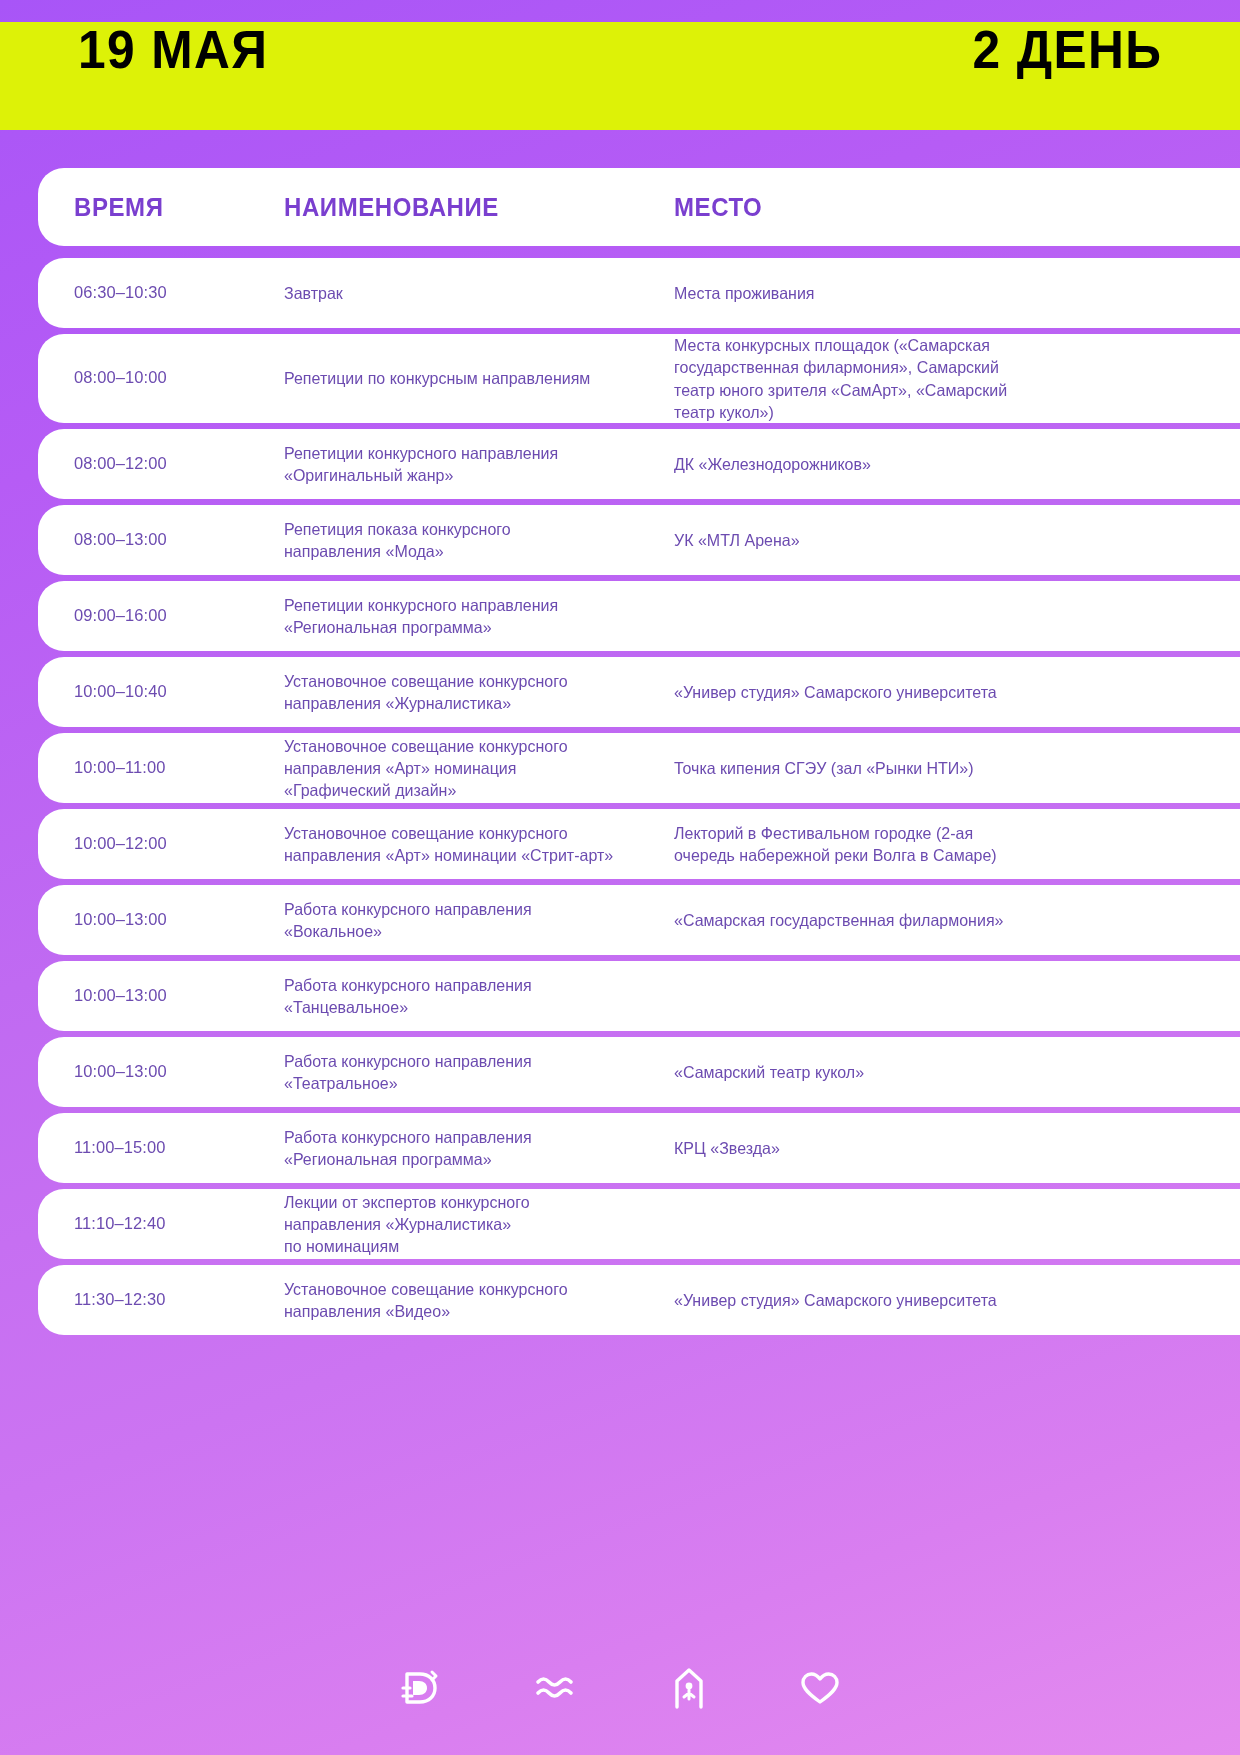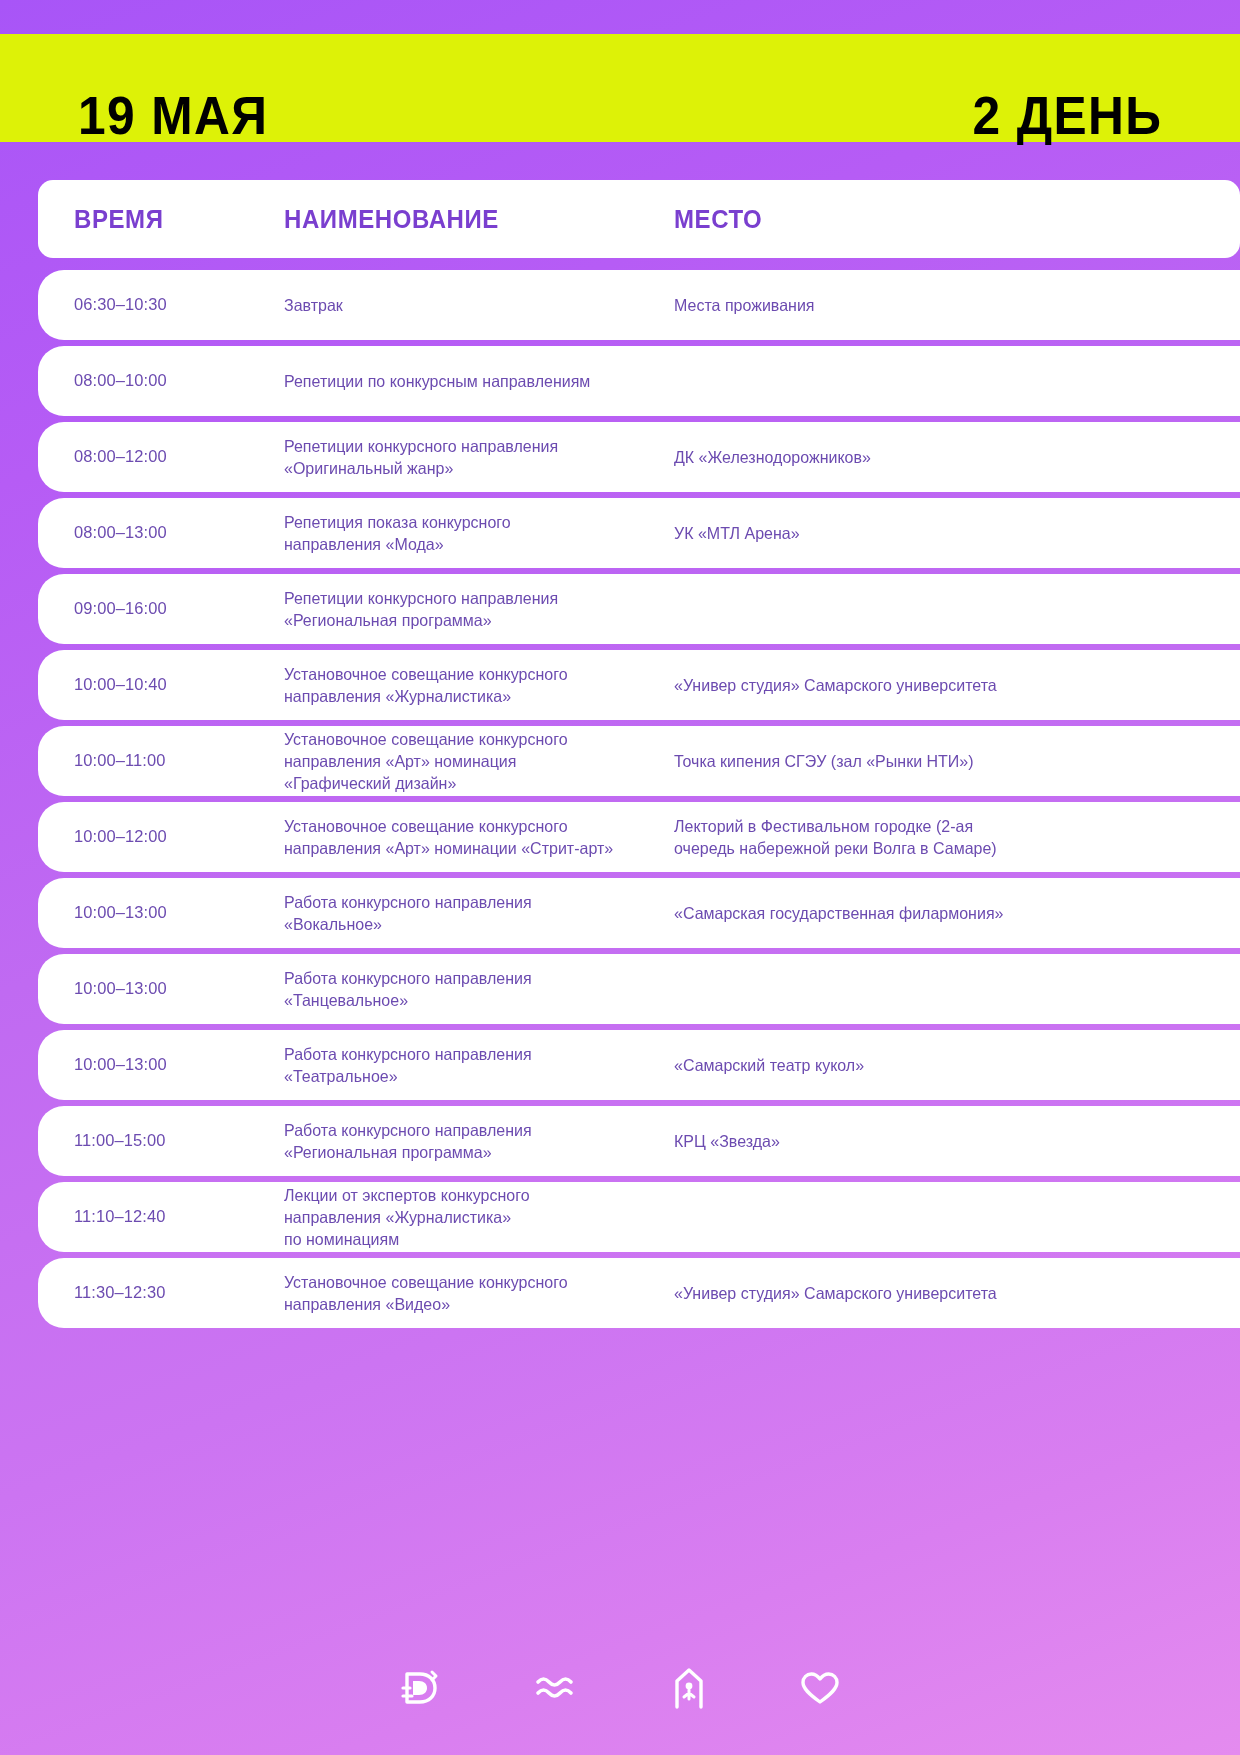--- a/index.html
+++ b/index.html
@@ -20,28 +20,28 @@
   .page {
     position: relative;
     width: 1240px;
     height: 1755px;
     display: flex;
     flex-direction: column;
   }
 
   
   .banner {
-    margin-top: 34px;
+    margin-top: 22px;
     width: 100%;
     background: #ddf207;
     height: 108px;
     display: flex;
-    align-items: flex-end;
+    align-items: flex-start;
     justify-content: space-between;
-    padding: 14px 78px 0 78px;
+    padding: 0 78px 0 78px;
   }
 
   .banner-date,
   .banner-day {
     color: #000000;
     font-size: 54px;
     font-weight: 900;
     letter-spacing: 1.5px;
     line-height: 1;
     transform: scaleX(0.92);
@@ -65,21 +65,20 @@
     border-radius: 26px 0 0 26px;
     width: 1202px;
     display: flex;
     align-items: center;
     padding: 0 0 0 36px;
     min-height: 70px;
   }
 
   .row.head {
     min-height: 78px;
-    border-radius: 15px;
   }
 
   .col-time   { width: 210px; flex: 0 0 210px; padding-right: 14px; }
   .col-name   { width: 390px; flex: 0 0 390px; padding-right: 18px; }
   .col-place  { flex: 1 1 auto; padding-right: 24px; }
 
   .head .col-time,
   .head .col-name,
   .head .col-place {
     color: #7a3fcf;
@@ -148,20 +147,26 @@
             <div class="cell">Места проживания</div>
           </div>
         </div>
         <div class="row">
           <div class="col-time">
             <div class="cell time">08:00–10:00</div>
           </div>
           <div class="col-name">
             <div class="cell">Репетиции по конкурсным направлениям</div>
           </div>
+          <div class="col-place">
+            <div class="cell">Места конкурсных площадок («Самарская
+государственная филармония», Самарский
+театр юного зрителя «СамАрт», «Самарский
+театр кукол»)</div>
+          </div>
         </div>
         <div class="row">
           <div class="col-time">
             <div class="cell time">08:00–12:00</div>
           </div>
           <div class="col-name">
             <div class="cell">Репетиции конкурсного направления
 «Оригинальный жанр»</div>
           </div>
           <div class="col-place">

